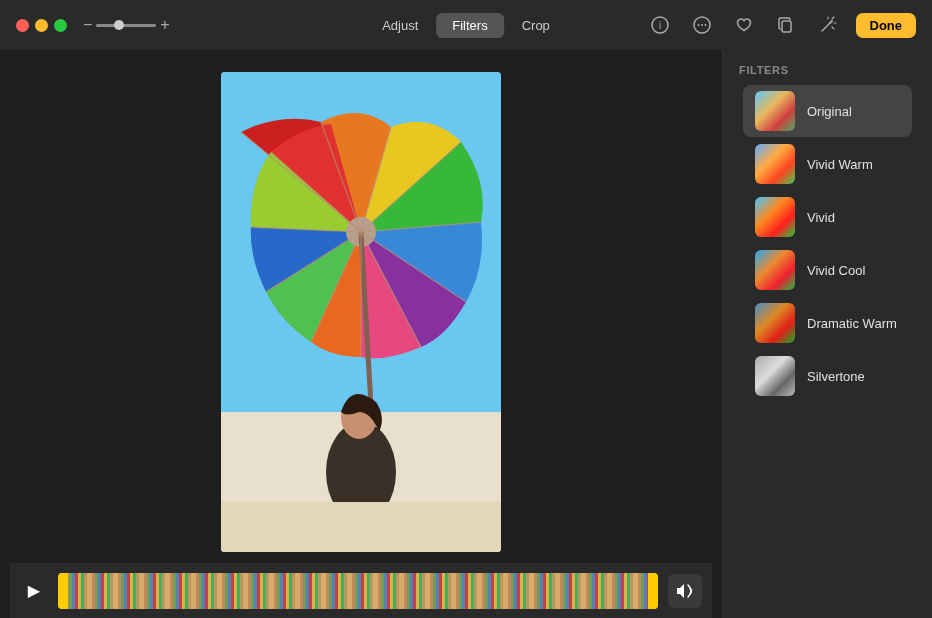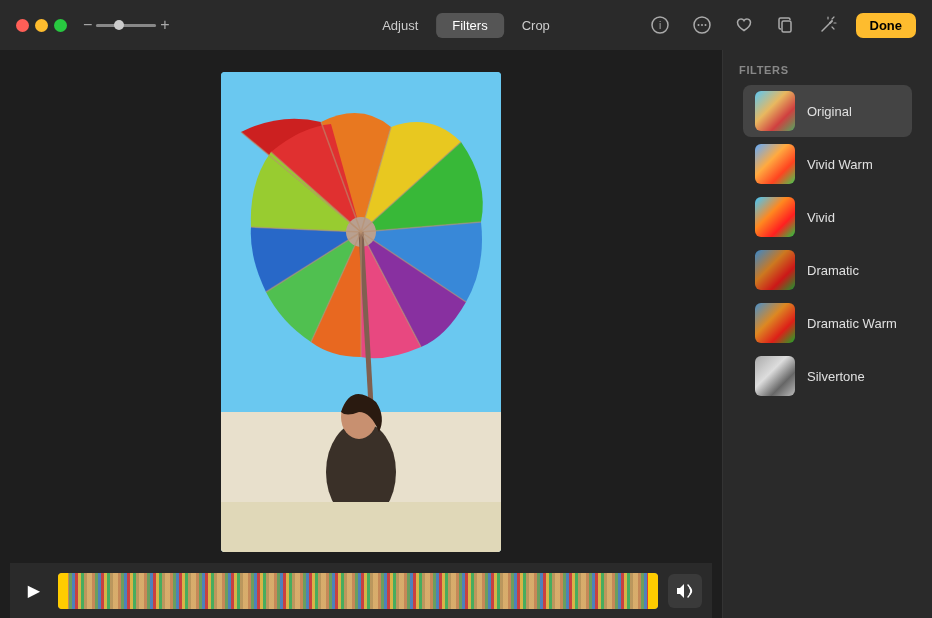--- a/index.html
+++ b/index.html
@@ -489,22 +489,22 @@
         </div>
         <div class="filter-item">
           <div class="filter-thumb thumb-vivid-warm"></div>
           <span class="filter-label">Vivid Warm</span>
         </div>
         <div class="filter-item">
           <div class="filter-thumb thumb-vivid"></div>
           <span class="filter-label">Vivid</span>
         </div>
         <div class="filter-item">
-          <div class="filter-thumb thumb-dramatic"></div>
-          <span class="filter-label">Dramatic</span>
+          <div class="filter-thumb thumb-vivid-cool"></div>
+          <span class="filter-label">Vivid Cool</span>
         </div>
         <div class="filter-item">
           <div class="filter-thumb thumb-dramatic-warm"></div>
           <span class="filter-label">Dramatic Warm</span>
         </div>
         <div class="filter-item">
           <div class="filter-thumb thumb-silvertone"></div>
           <span class="filter-label">Silvertone</span>
         </div>
       </div>

